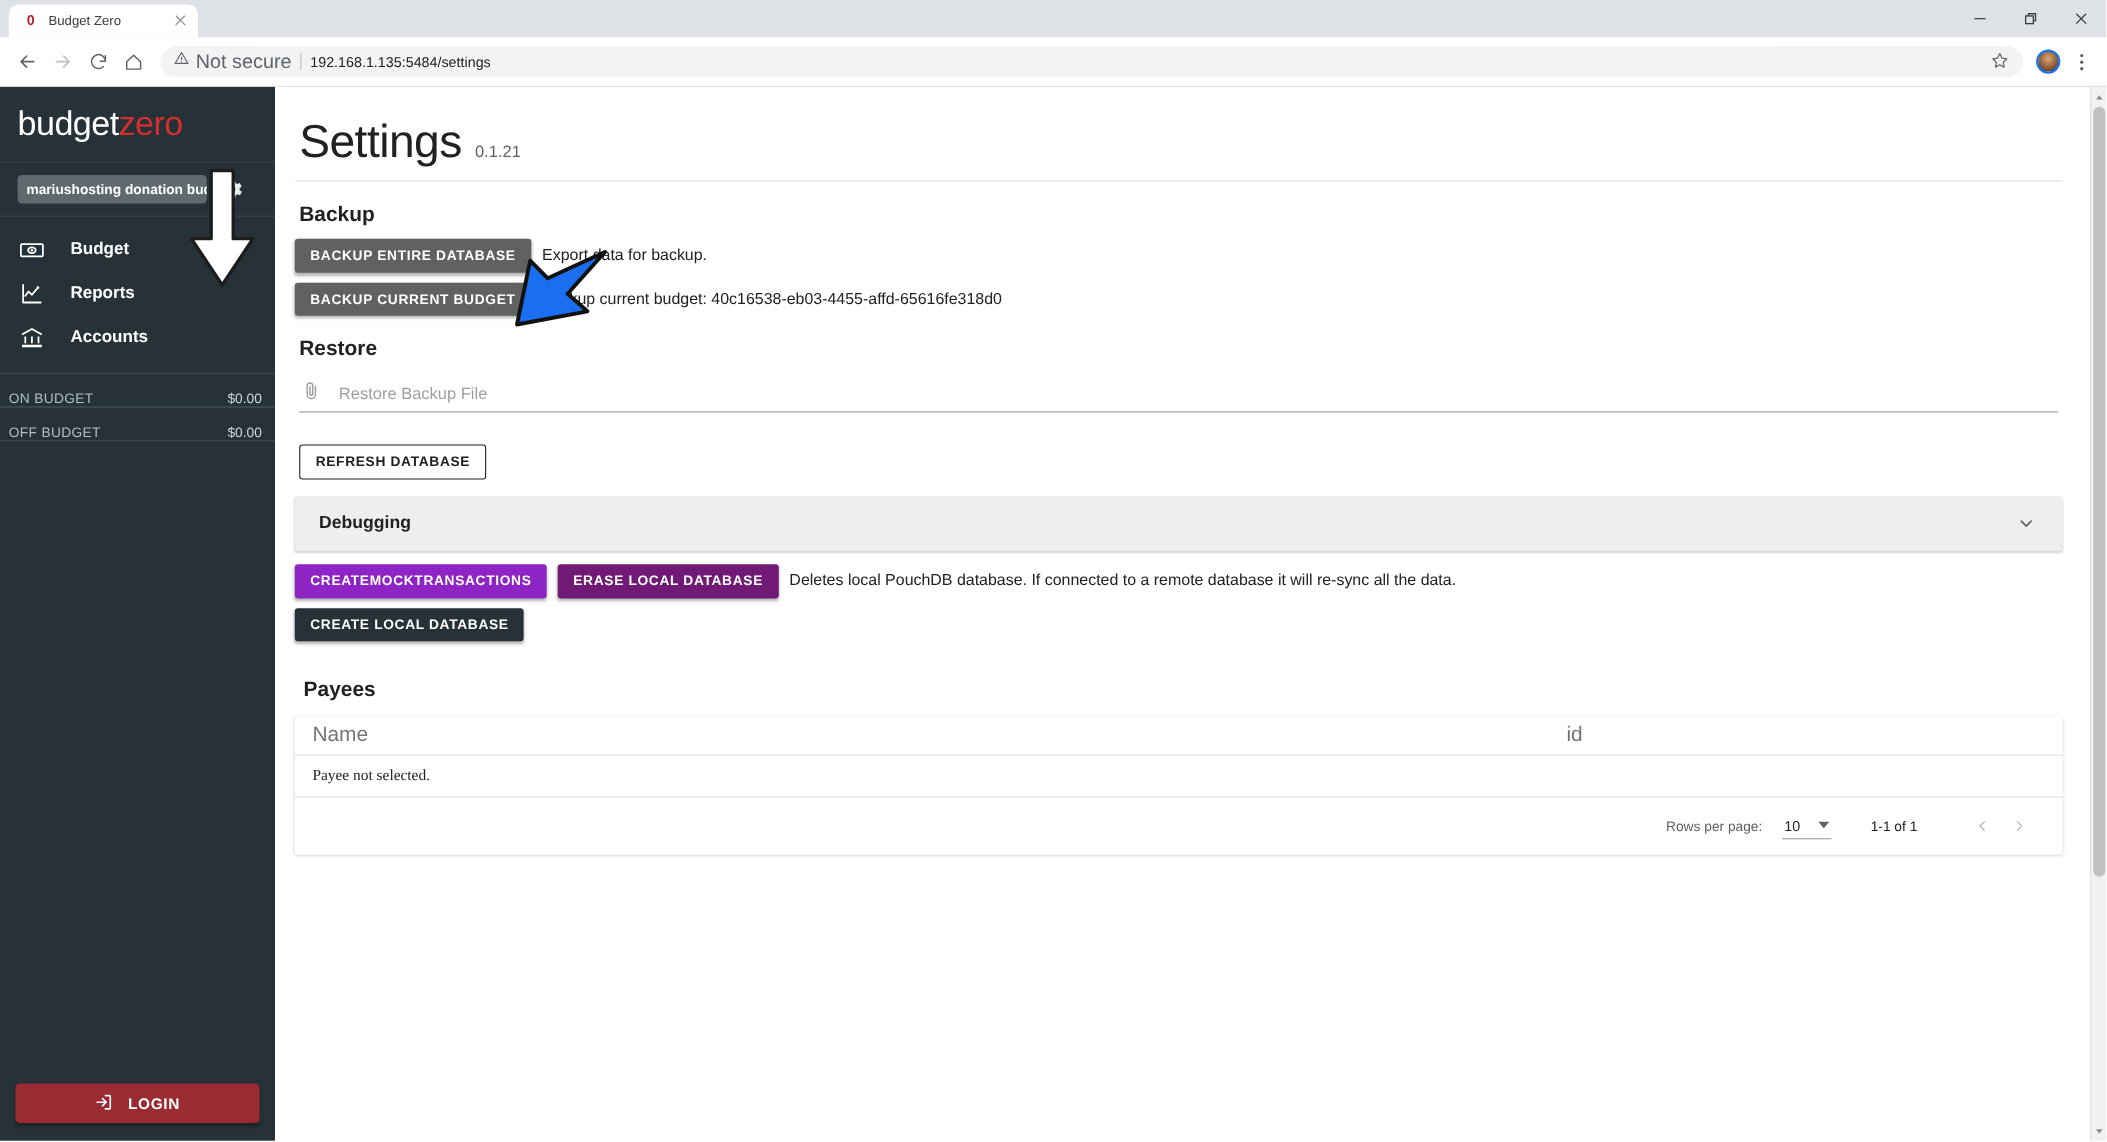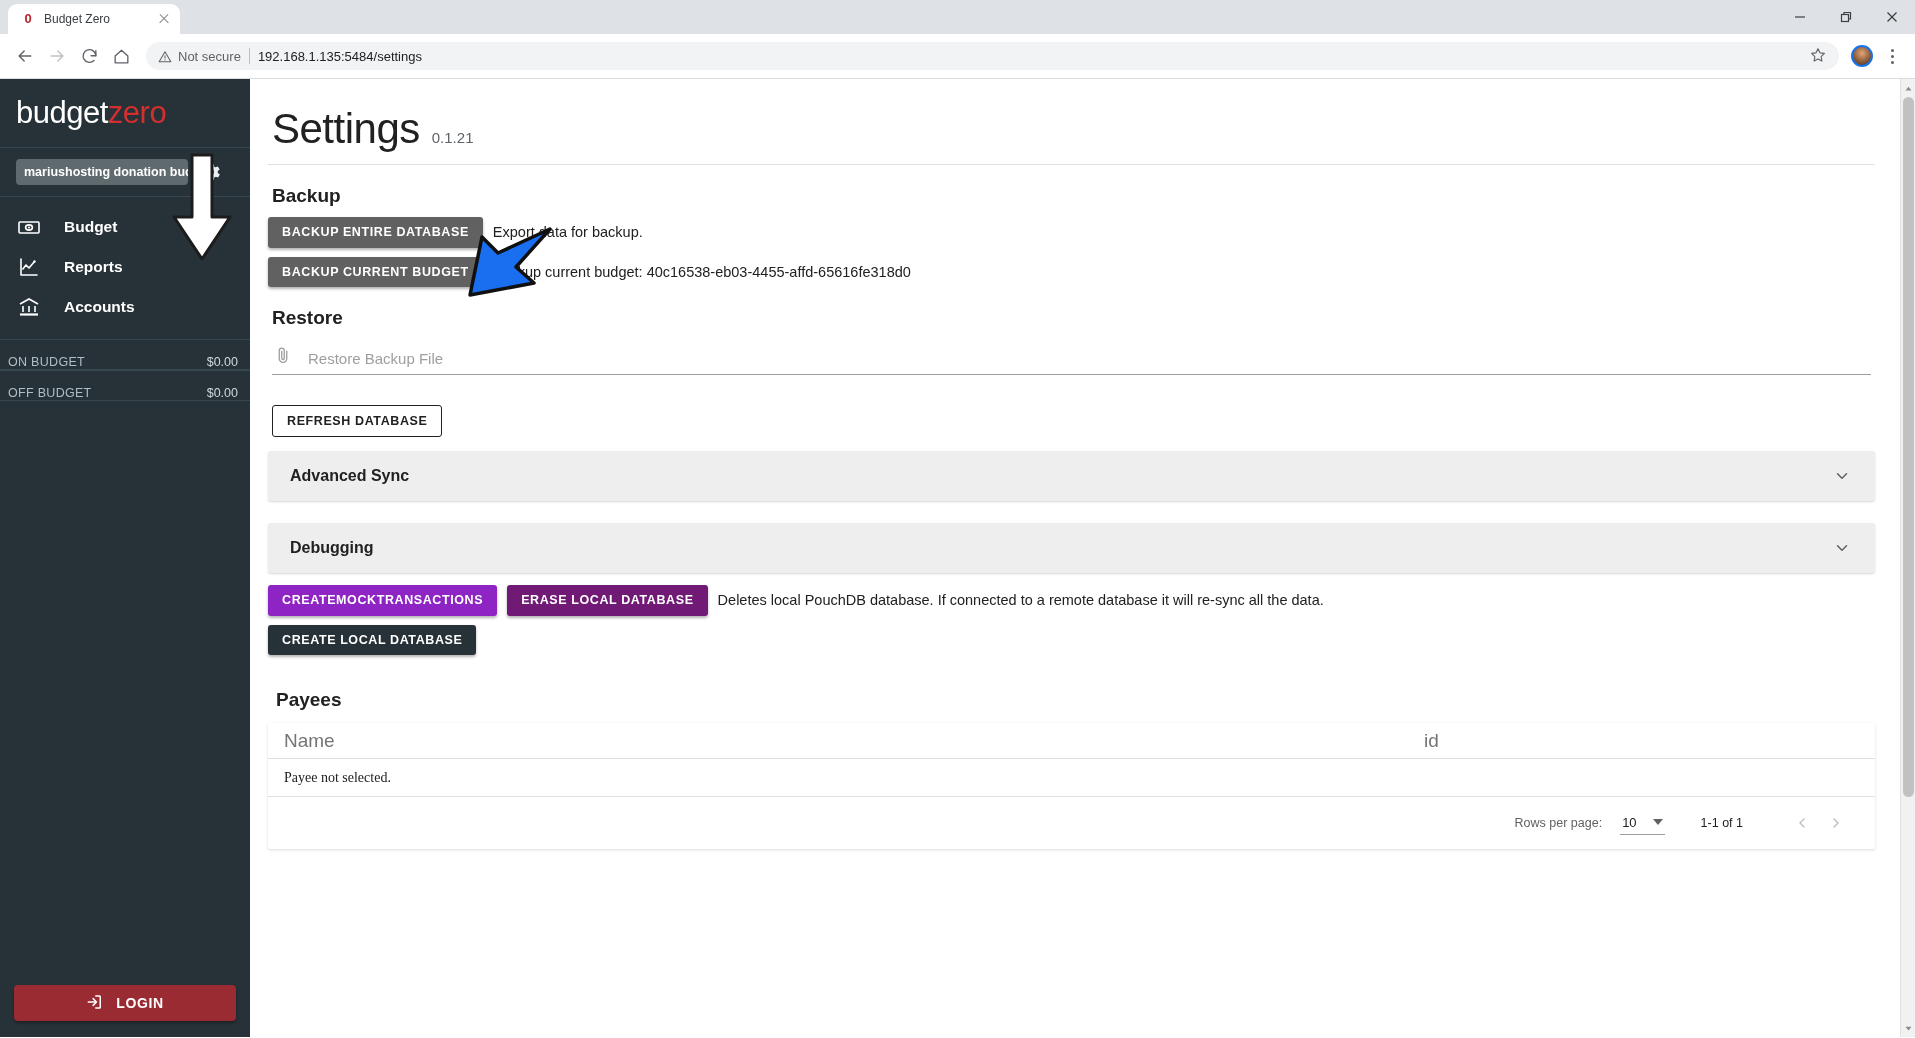--- a/index.html
+++ b/index.html
@@ -57,22 +57,22 @@
   .navbtn {
     width: 30px; height: 30px; display:flex; align-items:center; justify-content:center;
     border-radius:50%; color:#5f6368; flex:none;
   }
   .omnibox {
     flex: 1; height: 28px; background: #f1f3f4; border-radius: 14px;
     display: flex; align-items: center; padding: 0 12px; margin-left: 8px;
     gap: 8px; position: relative;
   }
   .not-secure {
-    display:flex; align-items:flex-end; gap:6px;
-    font-size: 13px; color:#5f6368; white-space:nowrap;
+    display:flex; align-items:flex-start; gap:6px;
+    font-size: 18px; color:#5f6368; white-space:nowrap;
   }
   .omni-divider { width:1px; height:16px; background:#bdc1c6; }
   .omni-url { font-size: 13px; color:#202124; white-space:nowrap; }
   .star-btn { position:absolute; right:10px; top:4px; width:20px;height:20px; }
   .avatar {
     width: 22px; height: 22px; border-radius: 50%;
     background: radial-gradient(circle at 50% 35%, #e0a678 0%, #9d6b45 45%, #3b2a20 100%);
     border: 2px solid #1a73e8; flex:none; margin-left: 10px;
   }
   .kebab { width: 26px; height: 28px; display:flex; flex-direction:column;
@@ -415,28 +415,20 @@
             <path d="M16.5 7.5v8.8a4.5 4.5 0 0 1-9 0V6.8a3 3 0 0 1 6 0v9.1a1.5 1.5 0 0 1-3 0V7.8"></path>
           </svg>
         </span>
         <span class="restore-ph">Restore Backup File</span>
       </div>
 
       <div class="refresh-wrap">
         <span class="btn btn-outline">REFRESH DATABASE</span>
       </div>
 
-      <div class="panel">
-        <span class="panel-title">Advanced Sync</span>
-        <span class="chev">
-          <svg width="18" height="18" viewBox="0 0 24 24" fill="none" stroke="#616161" stroke-width="2" stroke-linecap="round" stroke-linejoin="round">
-              <path d="M6 9l6 6 6-6"></path>
-            </svg>
-        </span>
-      </div>
 
       <div class="panel">
         <span class="panel-title">Debugging</span>
         <span class="chev">
           <svg width="18" height="18" viewBox="0 0 24 24" fill="none" stroke="#616161" stroke-width="2" stroke-linecap="round" stroke-linejoin="round">
               <path d="M6 9l6 6 6-6"></path>
             </svg>
         </span>
       </div>
 

